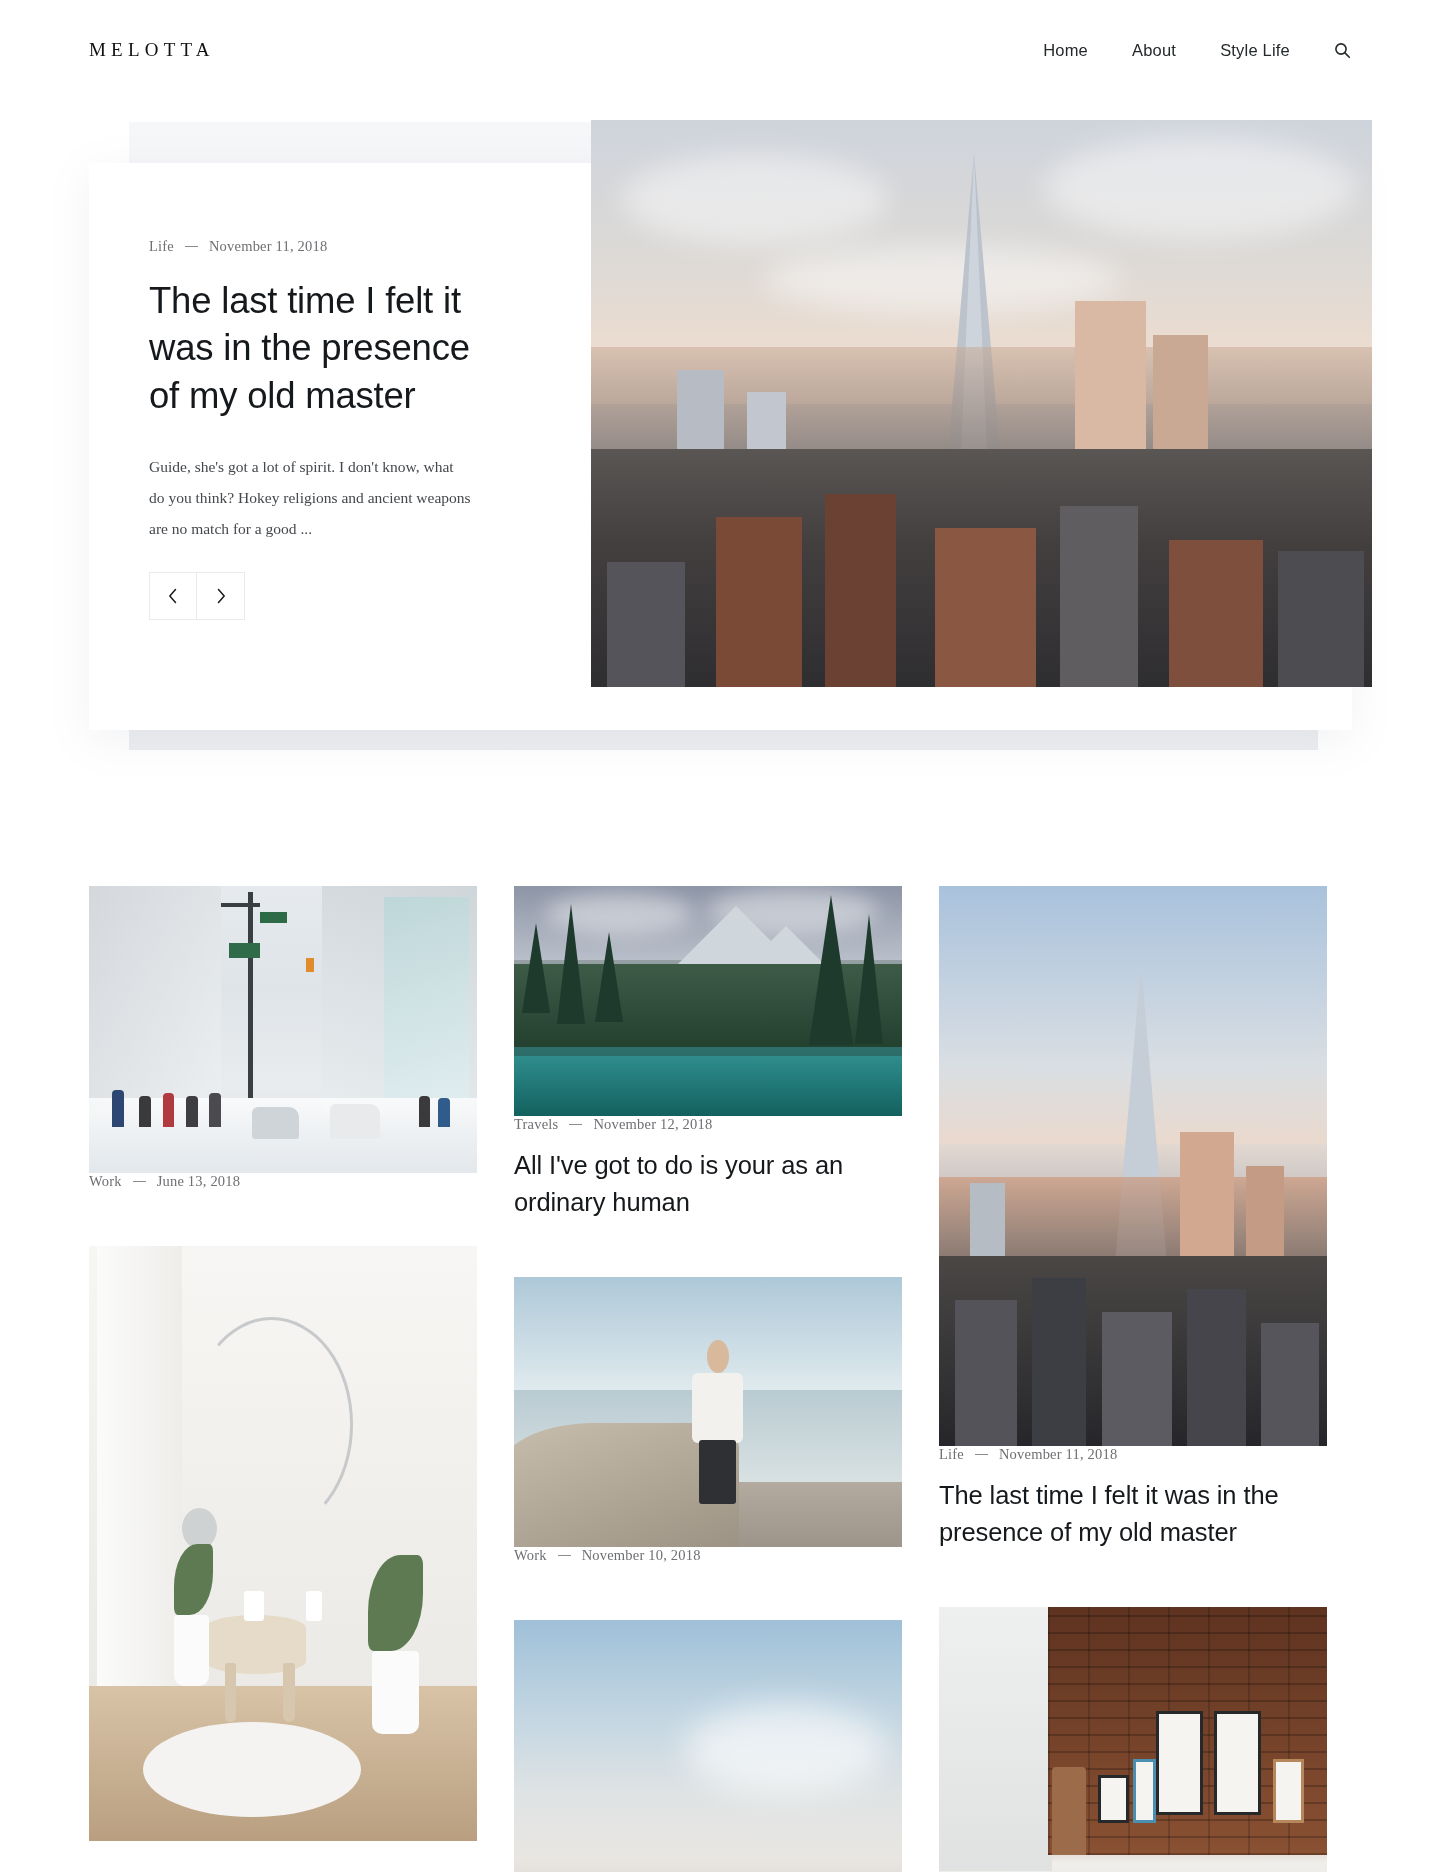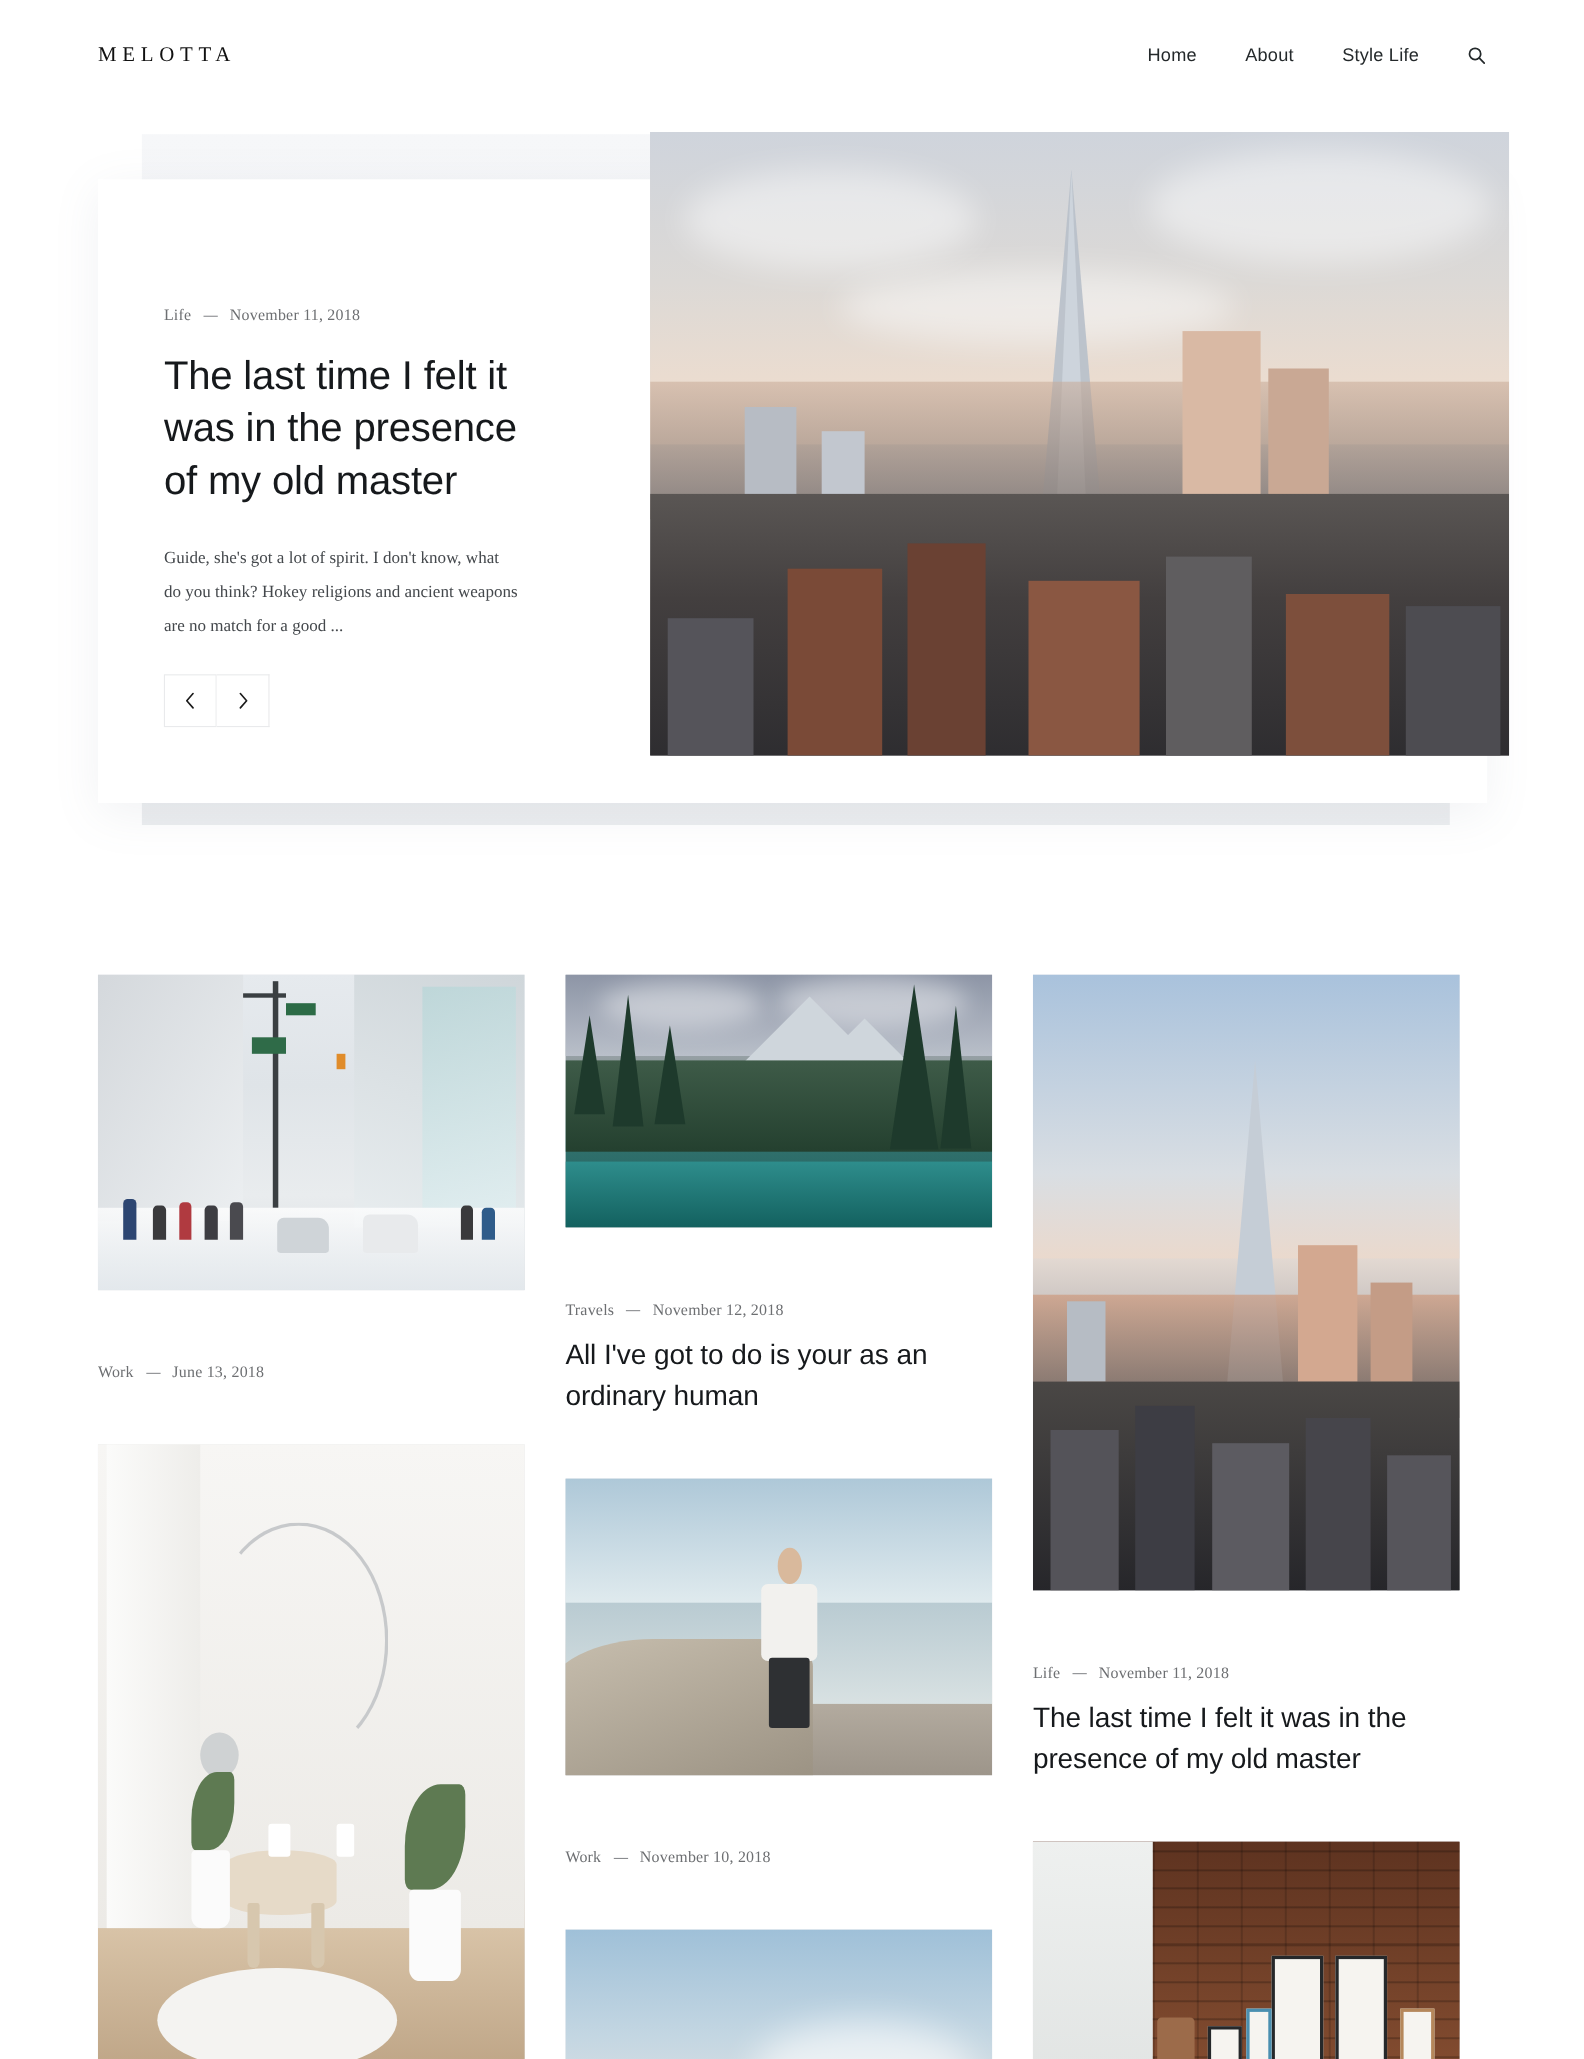--- a/index.html
+++ b/index.html
@@ -86,21 +86,20 @@
   }
   .post-meta{
     font-family:"Liberation Serif", serif;
     font-size:14.5px;
     color:#6d6f72;
     letter-spacing:.2px;
     display:flex;
     align-items:center;
     gap:0;
     white-space:nowrap;
-    margin-top:41px;
   }
   .post-meta .cat{color:#6d6f72;text-decoration:none;}
   .post-meta .sep{
     display:inline-block;
     width:13px;height:1px;
     background:#8a8c8f;
     margin:0 11px;
   }
   .post-meta .date{color:#6d6f72;}
 
@@ -266,21 +265,21 @@
     width:1440px;
     padding:0 89px;
     display:grid;
     grid-template-columns:388px 388px 388px;
     column-gap:37px;
     margin-top:86px;
   }
   .col{display:flex;flex-direction:column;}
   .card{display:flex;flex-direction:column;margin-bottom:56px;}
   .card .thumb{width:100%;overflow:hidden;position:relative;background:#e9ebee;}
-  .card .body{padding-top:26px;}
+  .card .body{}
   .card-title{
     margin-top:14px;
     font-family:"Liberation Sans", sans-serif;
     font-weight:400;
     font-size:25.5px;
     line-height:1.45;
     letter-spacing:-0.1px;
     color:#16191c;
   }
   .card-title a{color:inherit;text-decoration:none;}

